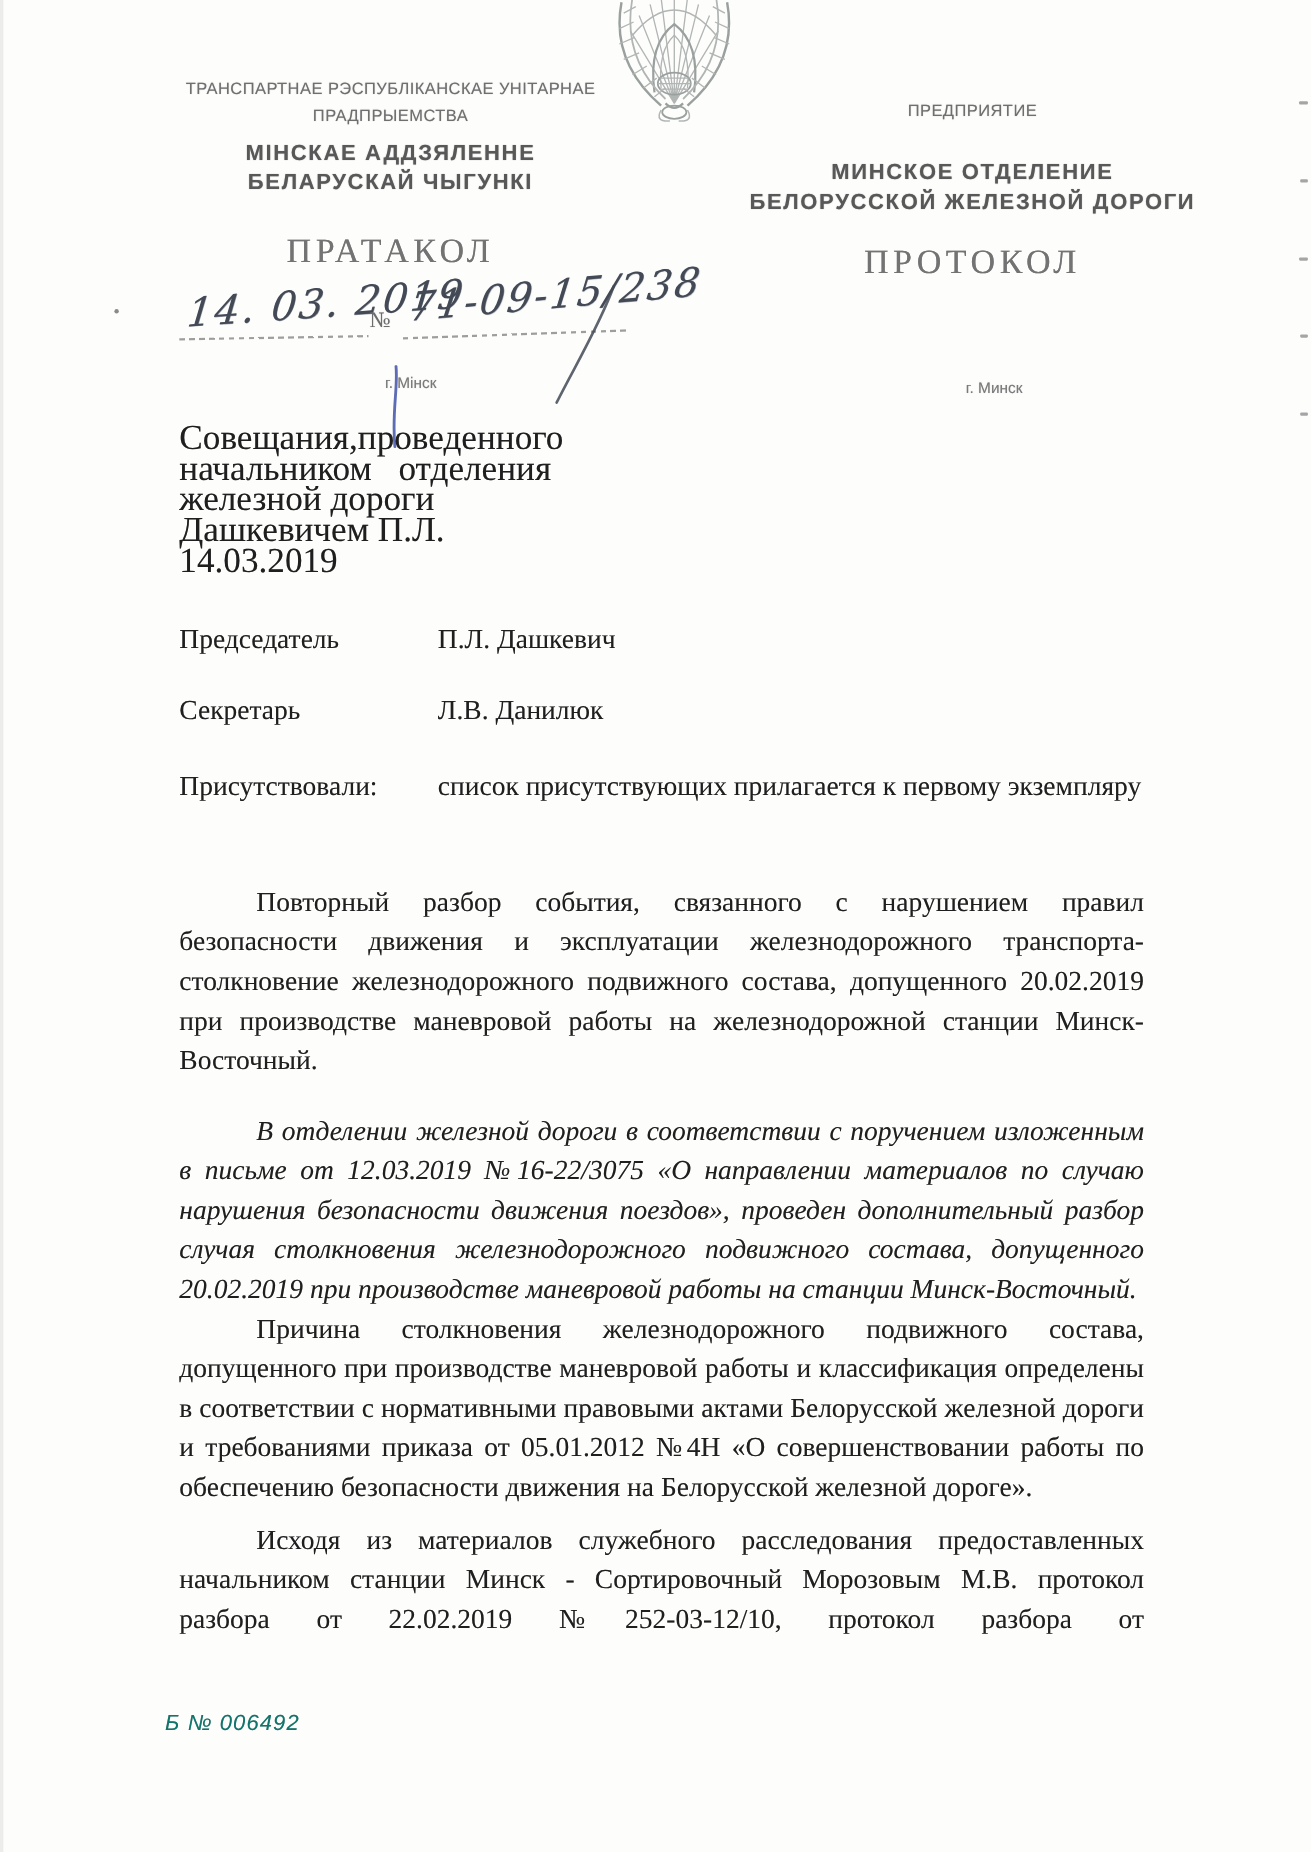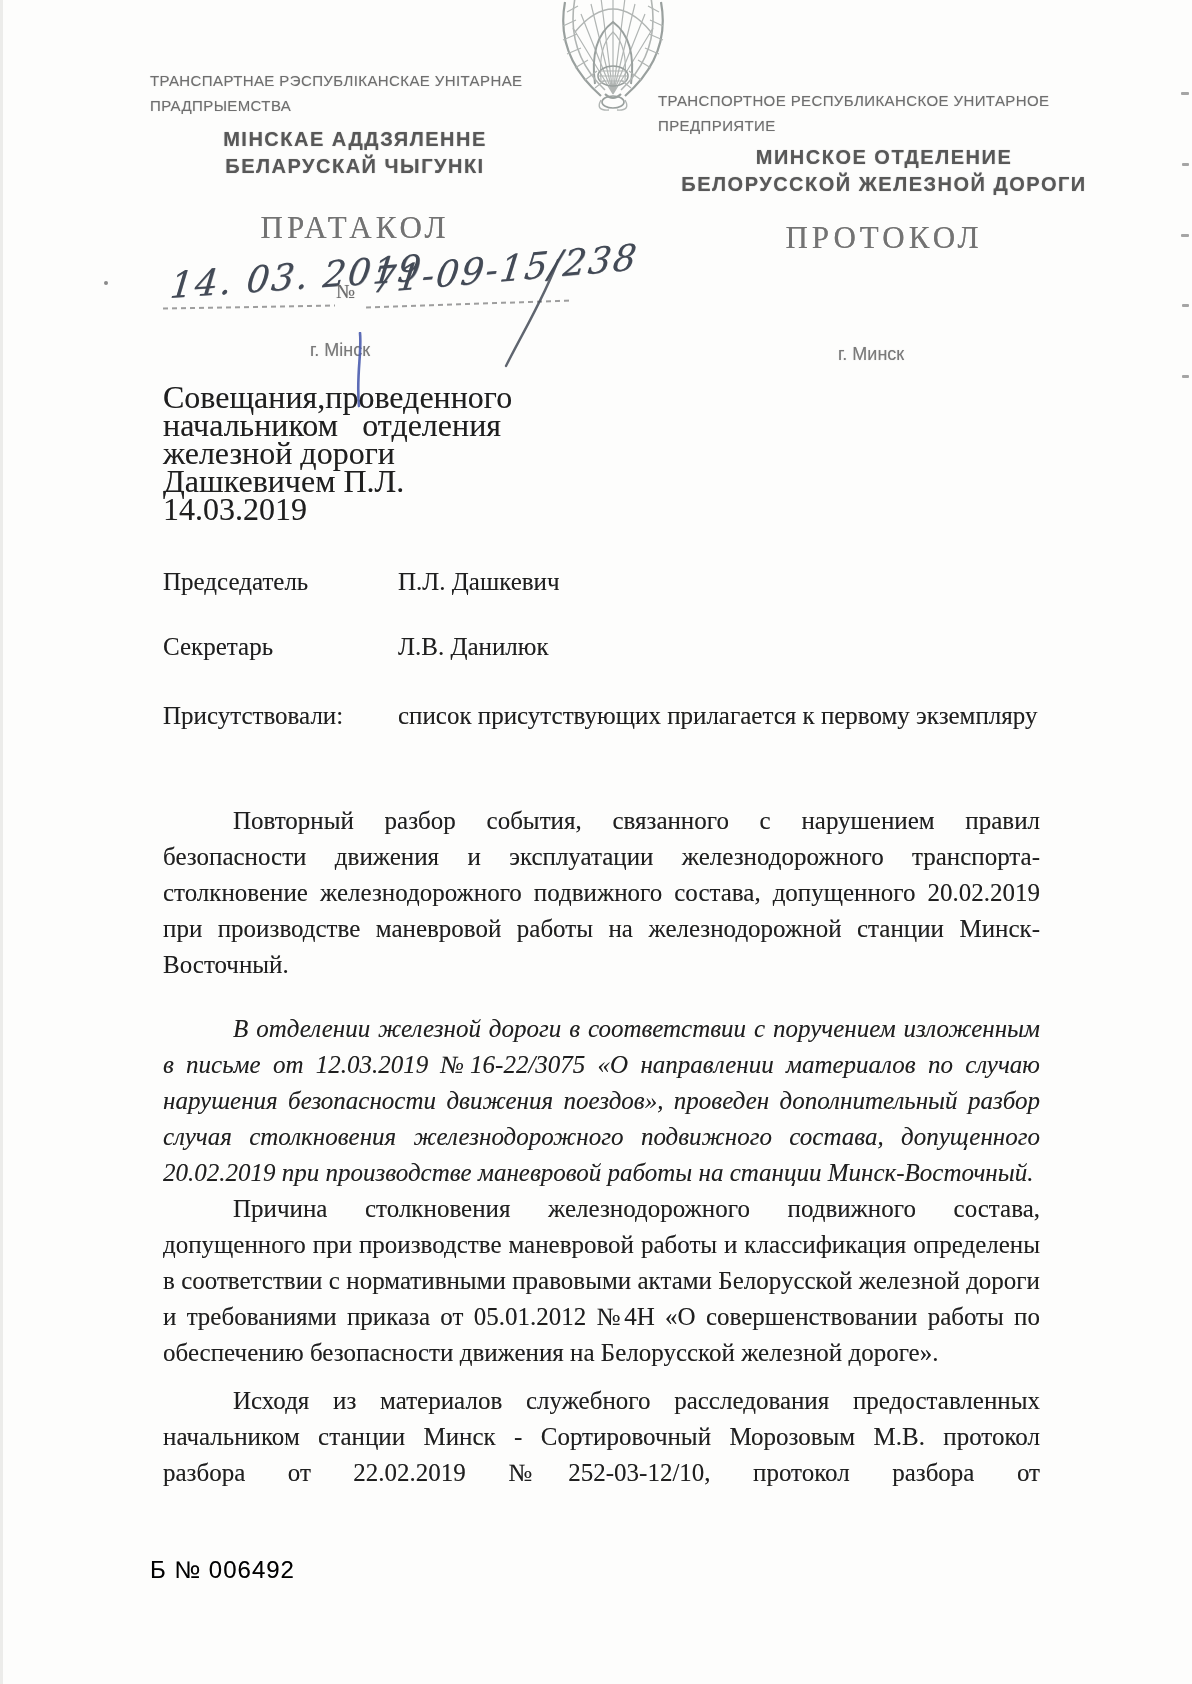--- a/index.html
+++ b/index.html
@@ -10,21 +10,21 @@
     background:#fdfdfc;
     overflow:hidden;
     font-family:"Liberation Serif", serif;
     color:#1f1f1f;
   }
   
   .stamp-small{
     position:absolute;
     font-family:"Liberation Sans", sans-serif;
     font-size:15px;line-height:25px;
-    color:#6f6f6f;
+    color:#6f6f6f;text-align:center;
     letter-spacing:.4px;
     text-shadow:0 0 1px rgba(110,110,110,.45);
   }
   .stamp-bold{
     position:absolute;
     font-family:"Liberation Sans", sans-serif;
     font-weight:bold;
     font-size:20px;line-height:27px;
     color:#585858;text-align:center;
     letter-spacing:1.5px;
@@ -60,23 +60,24 @@
   .dash-line{
     position:absolute;height:2px;
     background:repeating-linear-gradient(to right,#8d8d8d 0 5px,transparent 5px 9px);
     opacity:.85;
   }
   .dash-1{left:163px;top:306px;width:172px;transform:rotate(-1deg);}
   .dash-2{left:366px;top:303px;width:206px;transform:rotate(-2deg);}
   .place{
     position:absolute;
     font-family:"Liberation Sans", sans-serif;
-    font-size:18px;color:#7a7a7a;
+    font-size:14px;color:#7a7a7a;
     text-shadow:0 0 .8px rgba(122,122,122,.5);
     white-space:nowrap;
+    margin-left:40px;
   }
   
   .meeting{
     position:absolute;left:163px;top:383px;width:338px;
     font-size:32px;line-height:28px;
     text-shadow:0 0 .5px rgba(0,0,0,.35);
   }
   .jrow{display:flex;justify-content:space-between;}
   .role-row{position:absolute;left:163px;width:880px;font-size:25px;line-height:37px;
     text-shadow:0 0 .5px rgba(0,0,0,.35);}
@@ -87,22 +88,23 @@
     font-size:25px;line-height:36px;
     text-align:justify;
     text-shadow:0 0 .5px rgba(0,0,0,.35);
   }
   .paras p{margin:0;text-indent:70px;}
   .paras p.gap-before{margin-top:28px;font-style:italic;}
   .paras p.continues{text-align-last:justify;margin-top:12px;}
   .form-number{
     position:absolute;left:150px;top:1556px;
     font-family:"Liberation Sans", sans-serif;
-    font-size:24px;color:#000000;letter-spacing:1px;
+    font-size:20px;color:#0f766e;letter-spacing:1px;
     text-shadow:0 0 .5px rgba(46,46,46,.4);
+    font-style:italic;
   }
   
   .svg-abs{position:absolute;}
   .artifact{position:absolute;background:#a5a5a5;border-radius:1px;}
   .dot{width:4px;height:4px;background:#8a8a8a;border-radius:50%;}
   .edge-shade{position:absolute;left:0;top:0;width:3px;height:1684px;background:#ececea;}
 </style>
 </head>
 <body>
 
@@ -138,21 +140,20 @@
     <div>ТРАНСПАРТНАЕ РЭСПУБЛІКАНСКАЕ УНІТАРНАЕ</div>
     <div>ПРАДПРЫЕМСТВА</div>
   </div>
   <div class="stamp-bold" style="left:150px;top:126px;width:410px">
     <div>МІНСКАЕ АДДЗЯЛЕННЕ</div>
     <div>БЕЛАРУСКАЙ ЧЫГУНКІ</div>
   </div>
   <div class="doc-title" style="left:150px;top:211px;width:410px">ПРАТАКОЛ</div>
 
   <div class="stamp-small" style="left:658px;top:88px;width:452px">
-    <div>ТРАНСПОРТНОЕ РЕСПУБЛИКАНСКОЕ УНИТАРНОЕ</div>
     <div>ПРЕДПРИЯТИЕ</div>
   </div>
   <div class="stamp-bold" style="left:658px;top:144px;width:452px">
     <div>МИНСКОЕ ОТДЕЛЕНИЕ</div>
     <div>БЕЛОРУССКОЙ ЖЕЛЕЗНОЙ ДОРОГИ</div>
   </div>
   <div class="doc-title" style="left:658px;top:221px;width:452px">ПРОТОКОЛ</div>
 
   <div class="handwriting hw-date">14. 03. 2019</div>
   <div class="number-sign">№</div>

